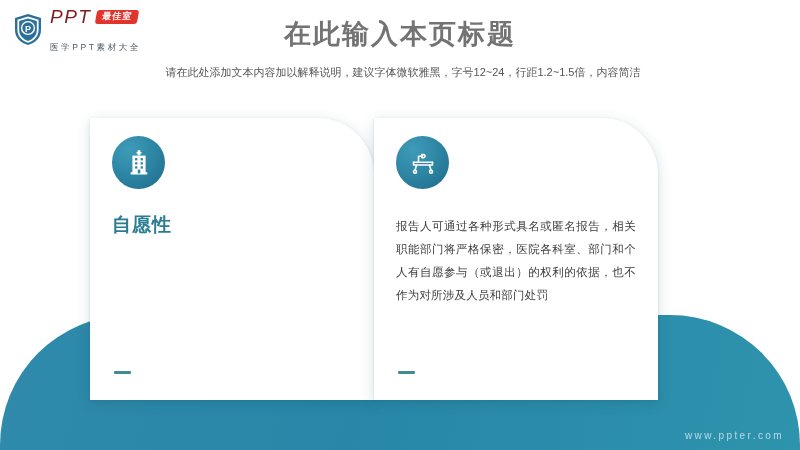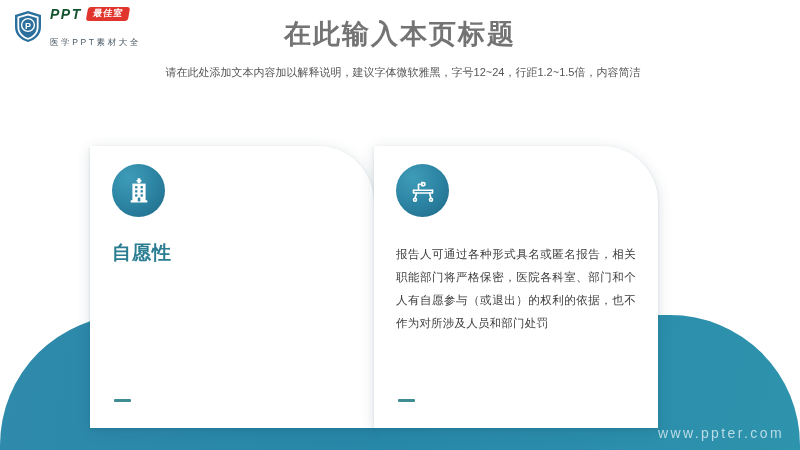--- a/index.html
+++ b/index.html
@@ -34,43 +34,43 @@
     height: 135px;
     background: linear-gradient(100deg, #2f8aab 0%, #2887a8 45%, #2e93ad 100%);
     border-top-left-radius: 130px;
     border-top-right-radius: 130px;
   }
 
   .footer-url {
     position: absolute;
     right: 16px;
     bottom: 9px;
-    font-size: 14px;
+    font-size: 10px;
     letter-spacing: 2.4px;
     color: #b8dbe6;
     font-family: "Liberation Sans", sans-serif;
   }
 
   
   .logo {
     position: absolute;
     left: 13px;
     top: 7px;
     display: flex;
     align-items: center;
     gap: 7px;
   }
   .logo-shield { width: 30px; height: 33px; display: block; }
   .logo-textblock { display: flex; flex-direction: column; gap: 1px; }
   .logo-row1 { display: flex; align-items: center; gap: 5px; }
   .logo-ppt {
-    font-size: 14px;
-    font-weight: bold;
+    font-size: 19px;
+    font-weight: normal;
     font-style: italic;
-    color: #14532d;
+    color: #7f1d1d;
     letter-spacing: 1.5px;
     line-height: 1;
   }
   .logo-badge {
     background: #e0342c;
     color: #ffffff;
     font-size: 9px;
     font-weight: bold;
     padding: 2px 6px 2px 6px;
     border-radius: 3px;
@@ -108,21 +108,21 @@
     color: #565656;
     font-size: 11px;
     line-height: 1.85;
     margin-left: 6px;
   }
   .subtitle div { white-space: nowrap; }
 
   
   .cards {
     position: absolute;
-    top: 146px;
+    top: 118px;
     left: 90px;
     width: 580px;
     display: flex;
   }
   .card {
     position: relative;
     width: 284px;
     min-height: 282px;
     background: #ffffff;
     border-top-right-radius: 56px;

